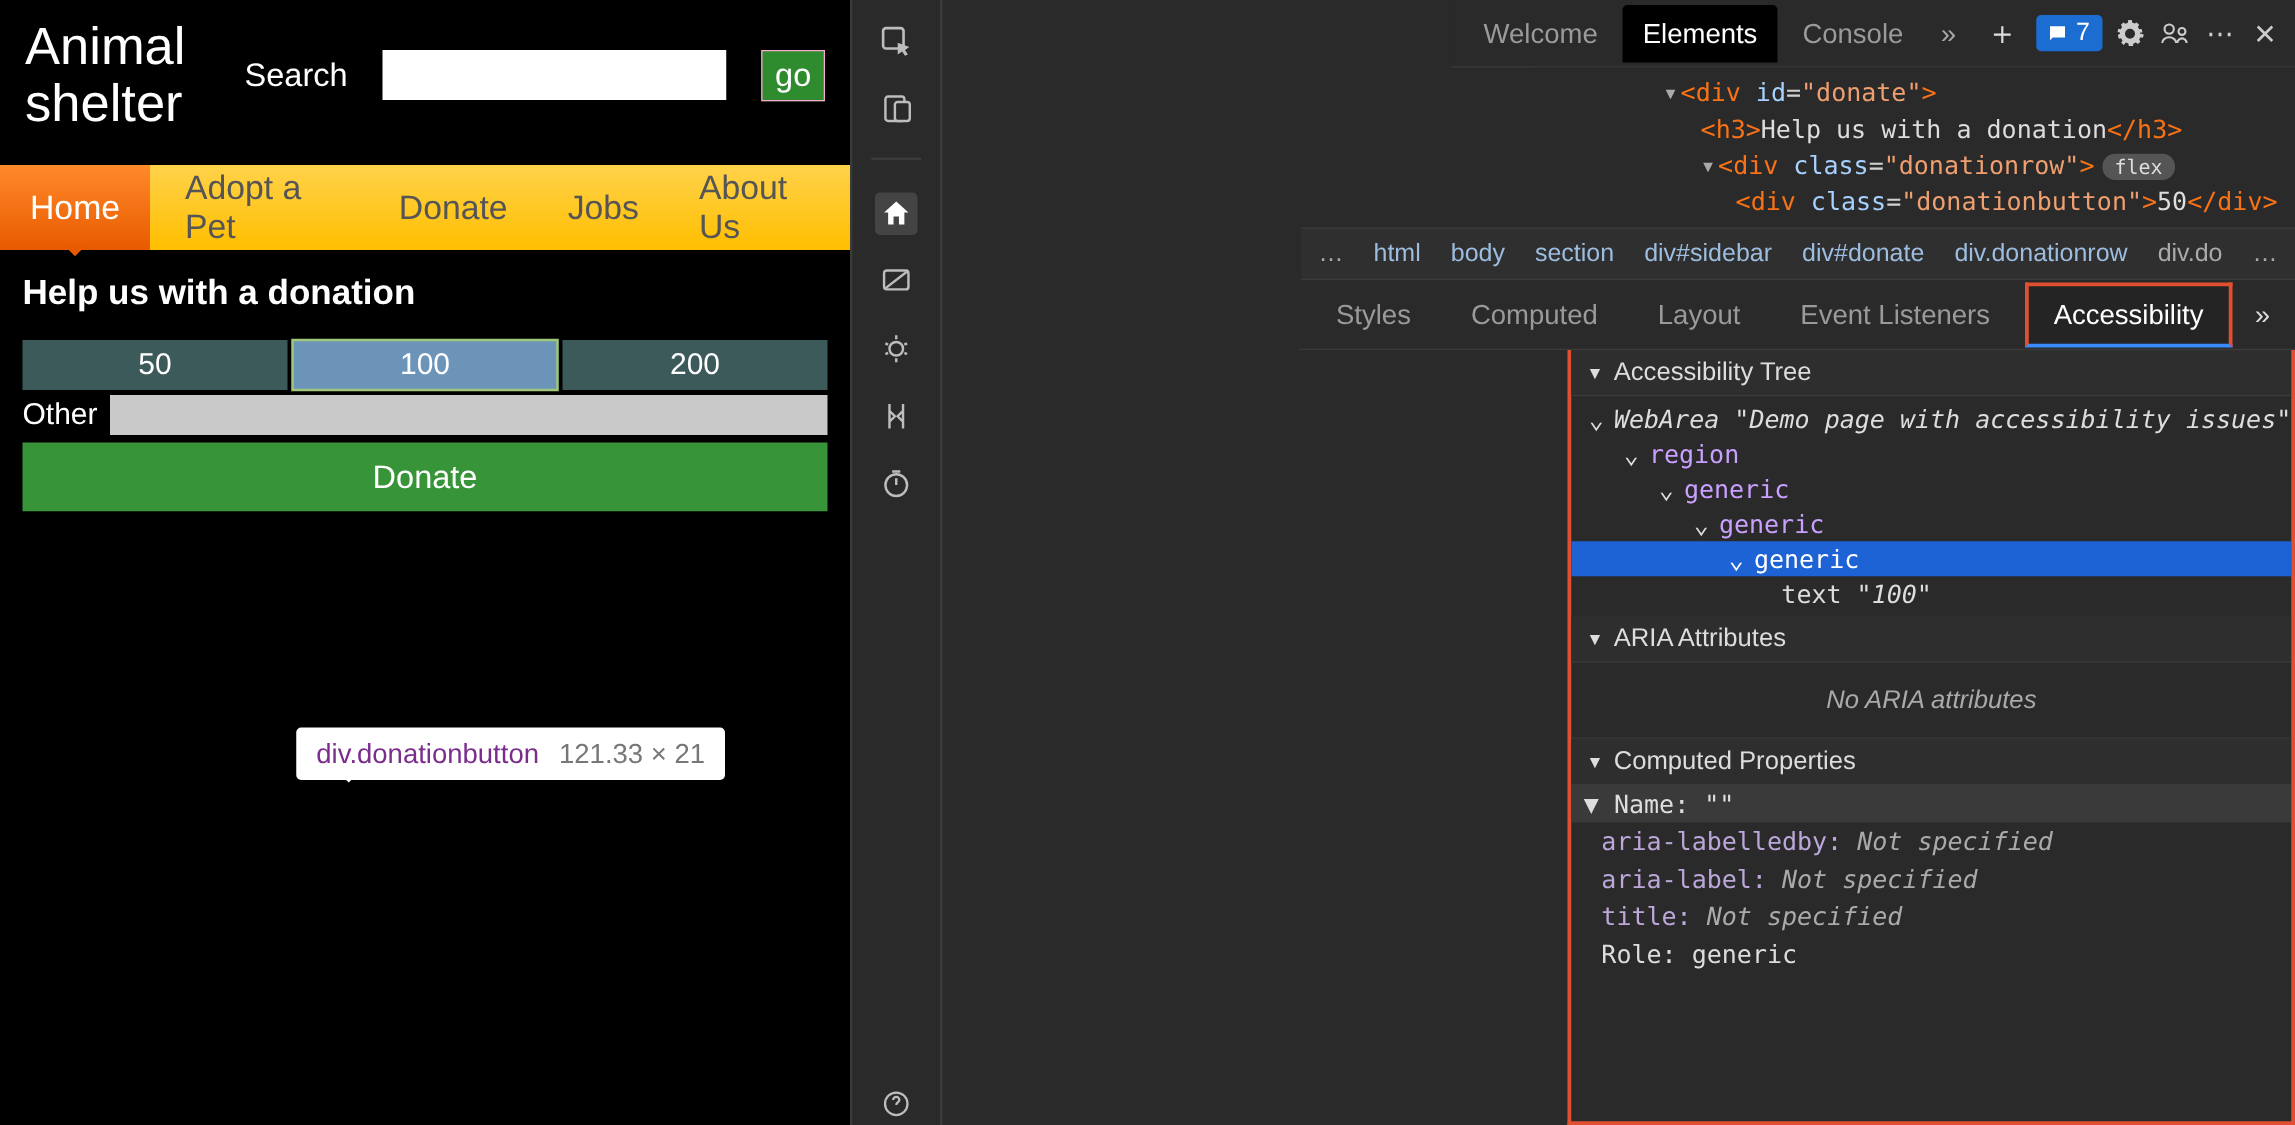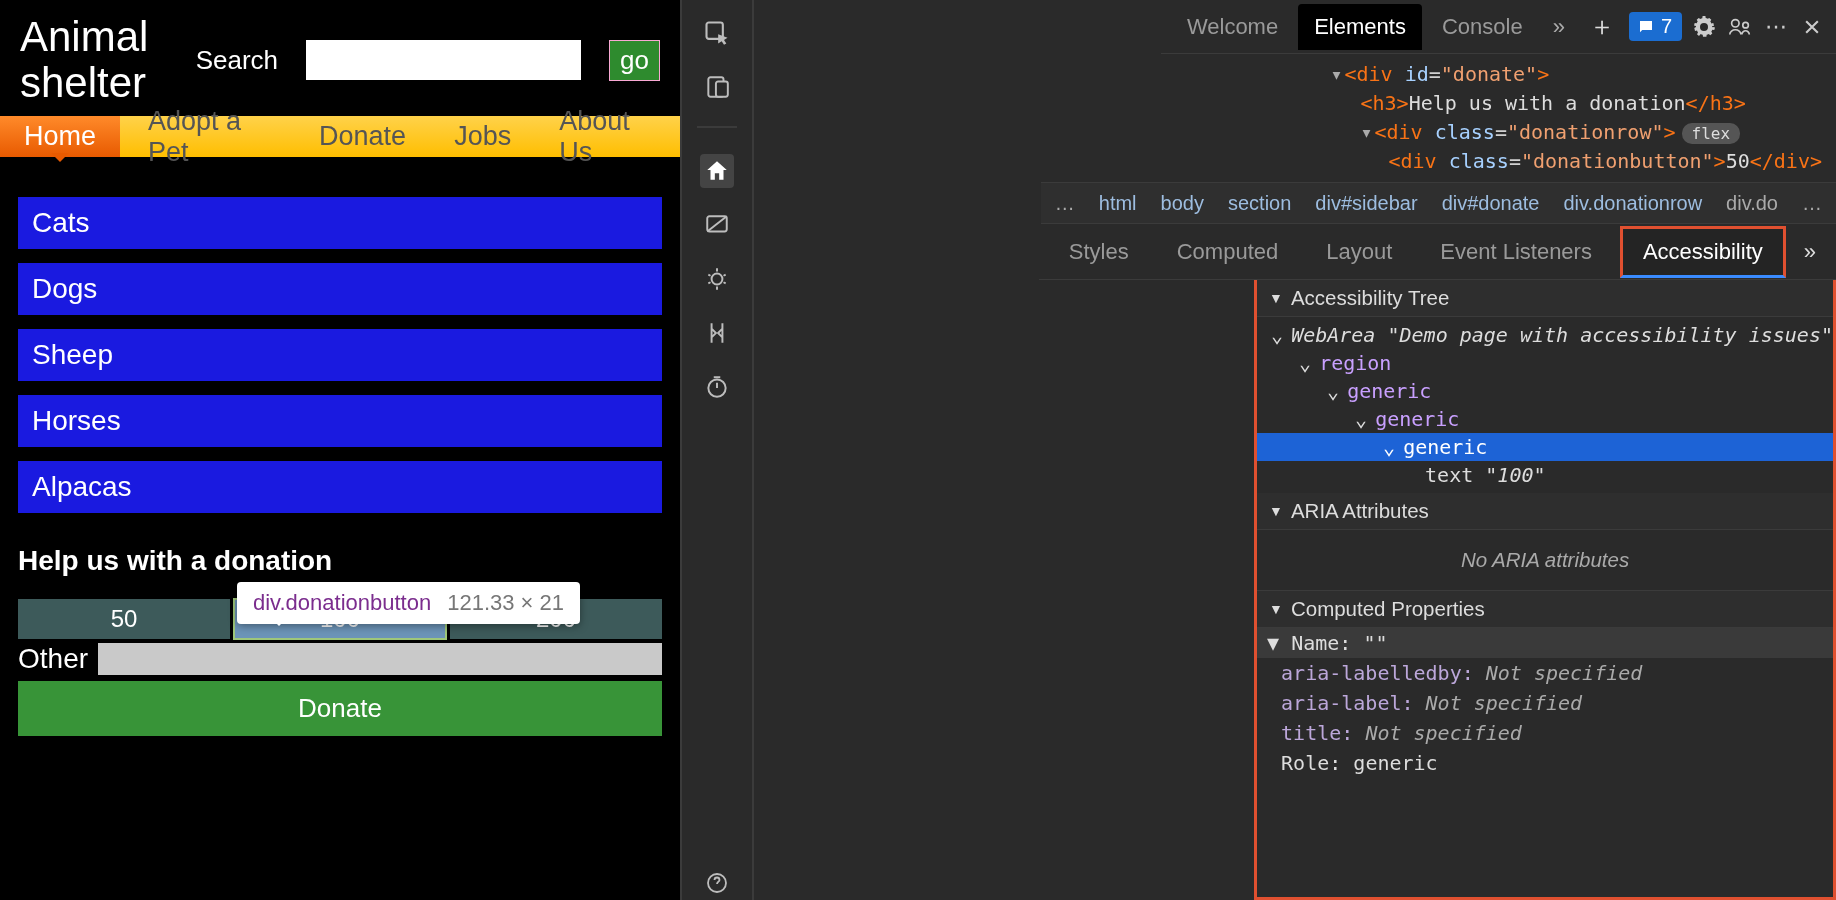--- a/index.html
+++ b/index.html
@@ -7,35 +7,35 @@
 
 
 .page { width:680px; height:100%; background:#000; position:relative; }
 .header { padding:14px 20px 10px 20px; display:flex; align-items:center; }
 .logo { font-size:42px; font-weight:400; line-height:1.1; width:165px; }
 .search-group { display:flex; align-items:center; margin-left:auto; gap:28px; }
 .search-label { font-size:26px; }
 .search-input { width:275px; height:40px; background:#fff; border:none; font-size:20px; padding:0 8px; }
 .go-btn { background:#2e8b2e; color:#fff; border:1px solid #f9a8d4; font-size:26px; padding:4px 10px; cursor:pointer; }
 
-.nav { display:flex; background:linear-gradient(#ffd24a,#ffbe00); height:41px; }
+.nav { display:flex; background:linear-gradient(#ffd24a,#ffbe00); height:68px;margin-top:16px; }
 .nav-item { padding:0 24px; display:flex; align-items:center; font-size:27px; color:#555; cursor:pointer; position:relative; }
 .nav-item.active { background:linear-gradient(#ff8a2a,#e85a00); color:#fff; margin-right:4px;}
 .nav-item.active::after { content:""; position:absolute; bottom:-14px; left:50%; margin-left:-9px; border:9px solid transparent; border-top-color:#e85a00; }
 
 .sidebar { padding:40px 18px 0 18px; }
 .side-item { background:#1a1ae0; color:#fff; font-size:28px; padding:10px 14px; margin-bottom:14px; cursor:pointer; }
 
 .donate-section { padding:18px; }
 .donate-h { font-size:28px; font-weight:600; margin-bottom:22px; }
 .donation-row { display:flex; gap:4px; margin-bottom:4px; }
 .donation-btn { flex:1; background:#3d5a5a; text-align:center; font-size:24px; padding:6px 0; cursor:pointer; position:relative; }
 .donation-btn.highlight { background:#6c94b8; outline:2px solid #9ec77a; outline-offset:-1px; }
 .other-row { display:flex; align-items:center; gap:10px; margin-bottom:6px; }
-.other-label { font-size:28px; }
+.other-label { font-size:24px; }
 .other-input { flex:1; height:32px; background:#c9c9c9; border:none; }
 .donate-btn { background:#389438; text-align:center; font-size:26px; padding:12px 0; cursor:pointer; }
 
 
 .tooltip { position:absolute; left:237px; top:582px; background:#fff; color:#333; font-size:22px; padding:8px 16px; border-radius:4px; box-shadow:0 2px 8px rgba(0,0,0,.4); display:flex; align-items:center; gap:16px;}
 .tooltip .sel { color:#7b2d8e; font-weight:500; }
 .tooltip .sel .cls { color:#7b2d8e; }
 .tooltip .dims { color:#777; }
 .tooltip::after { content:""; position:absolute; bottom:-10px; left:34px; border:8px solid transparent; border-top-color:#fff; }
 
@@ -113,27 +113,20 @@
   </div>
 
   <div class="nav">
     <div class="nav-item active">Home</div>
     <div class="nav-item">Adopt a Pet</div>
     <div class="nav-item">Donate</div>
     <div class="nav-item">Jobs</div>
     <div class="nav-item">About Us</div>
   </div>
 
-  <div class="sidebar">
-    <div class="side-item">Cats</div>
-    <div class="side-item">Dogs</div>
-    <div class="side-item">Sheep</div>
-    <div class="side-item">Horses</div>
-    <div class="side-item">Alpacas</div>
-  </div>
 
   <div class="donate-section">
     <h3 class="donate-h">Help us with a donation</h3>
     <div class="donation-row">
       <div class="donation-btn">50</div>
       <div class="donation-btn highlight">100</div>
       <div class="donation-btn">200</div>
     </div>
     <div class="other-row">
       <span class="other-label">Other</span>

